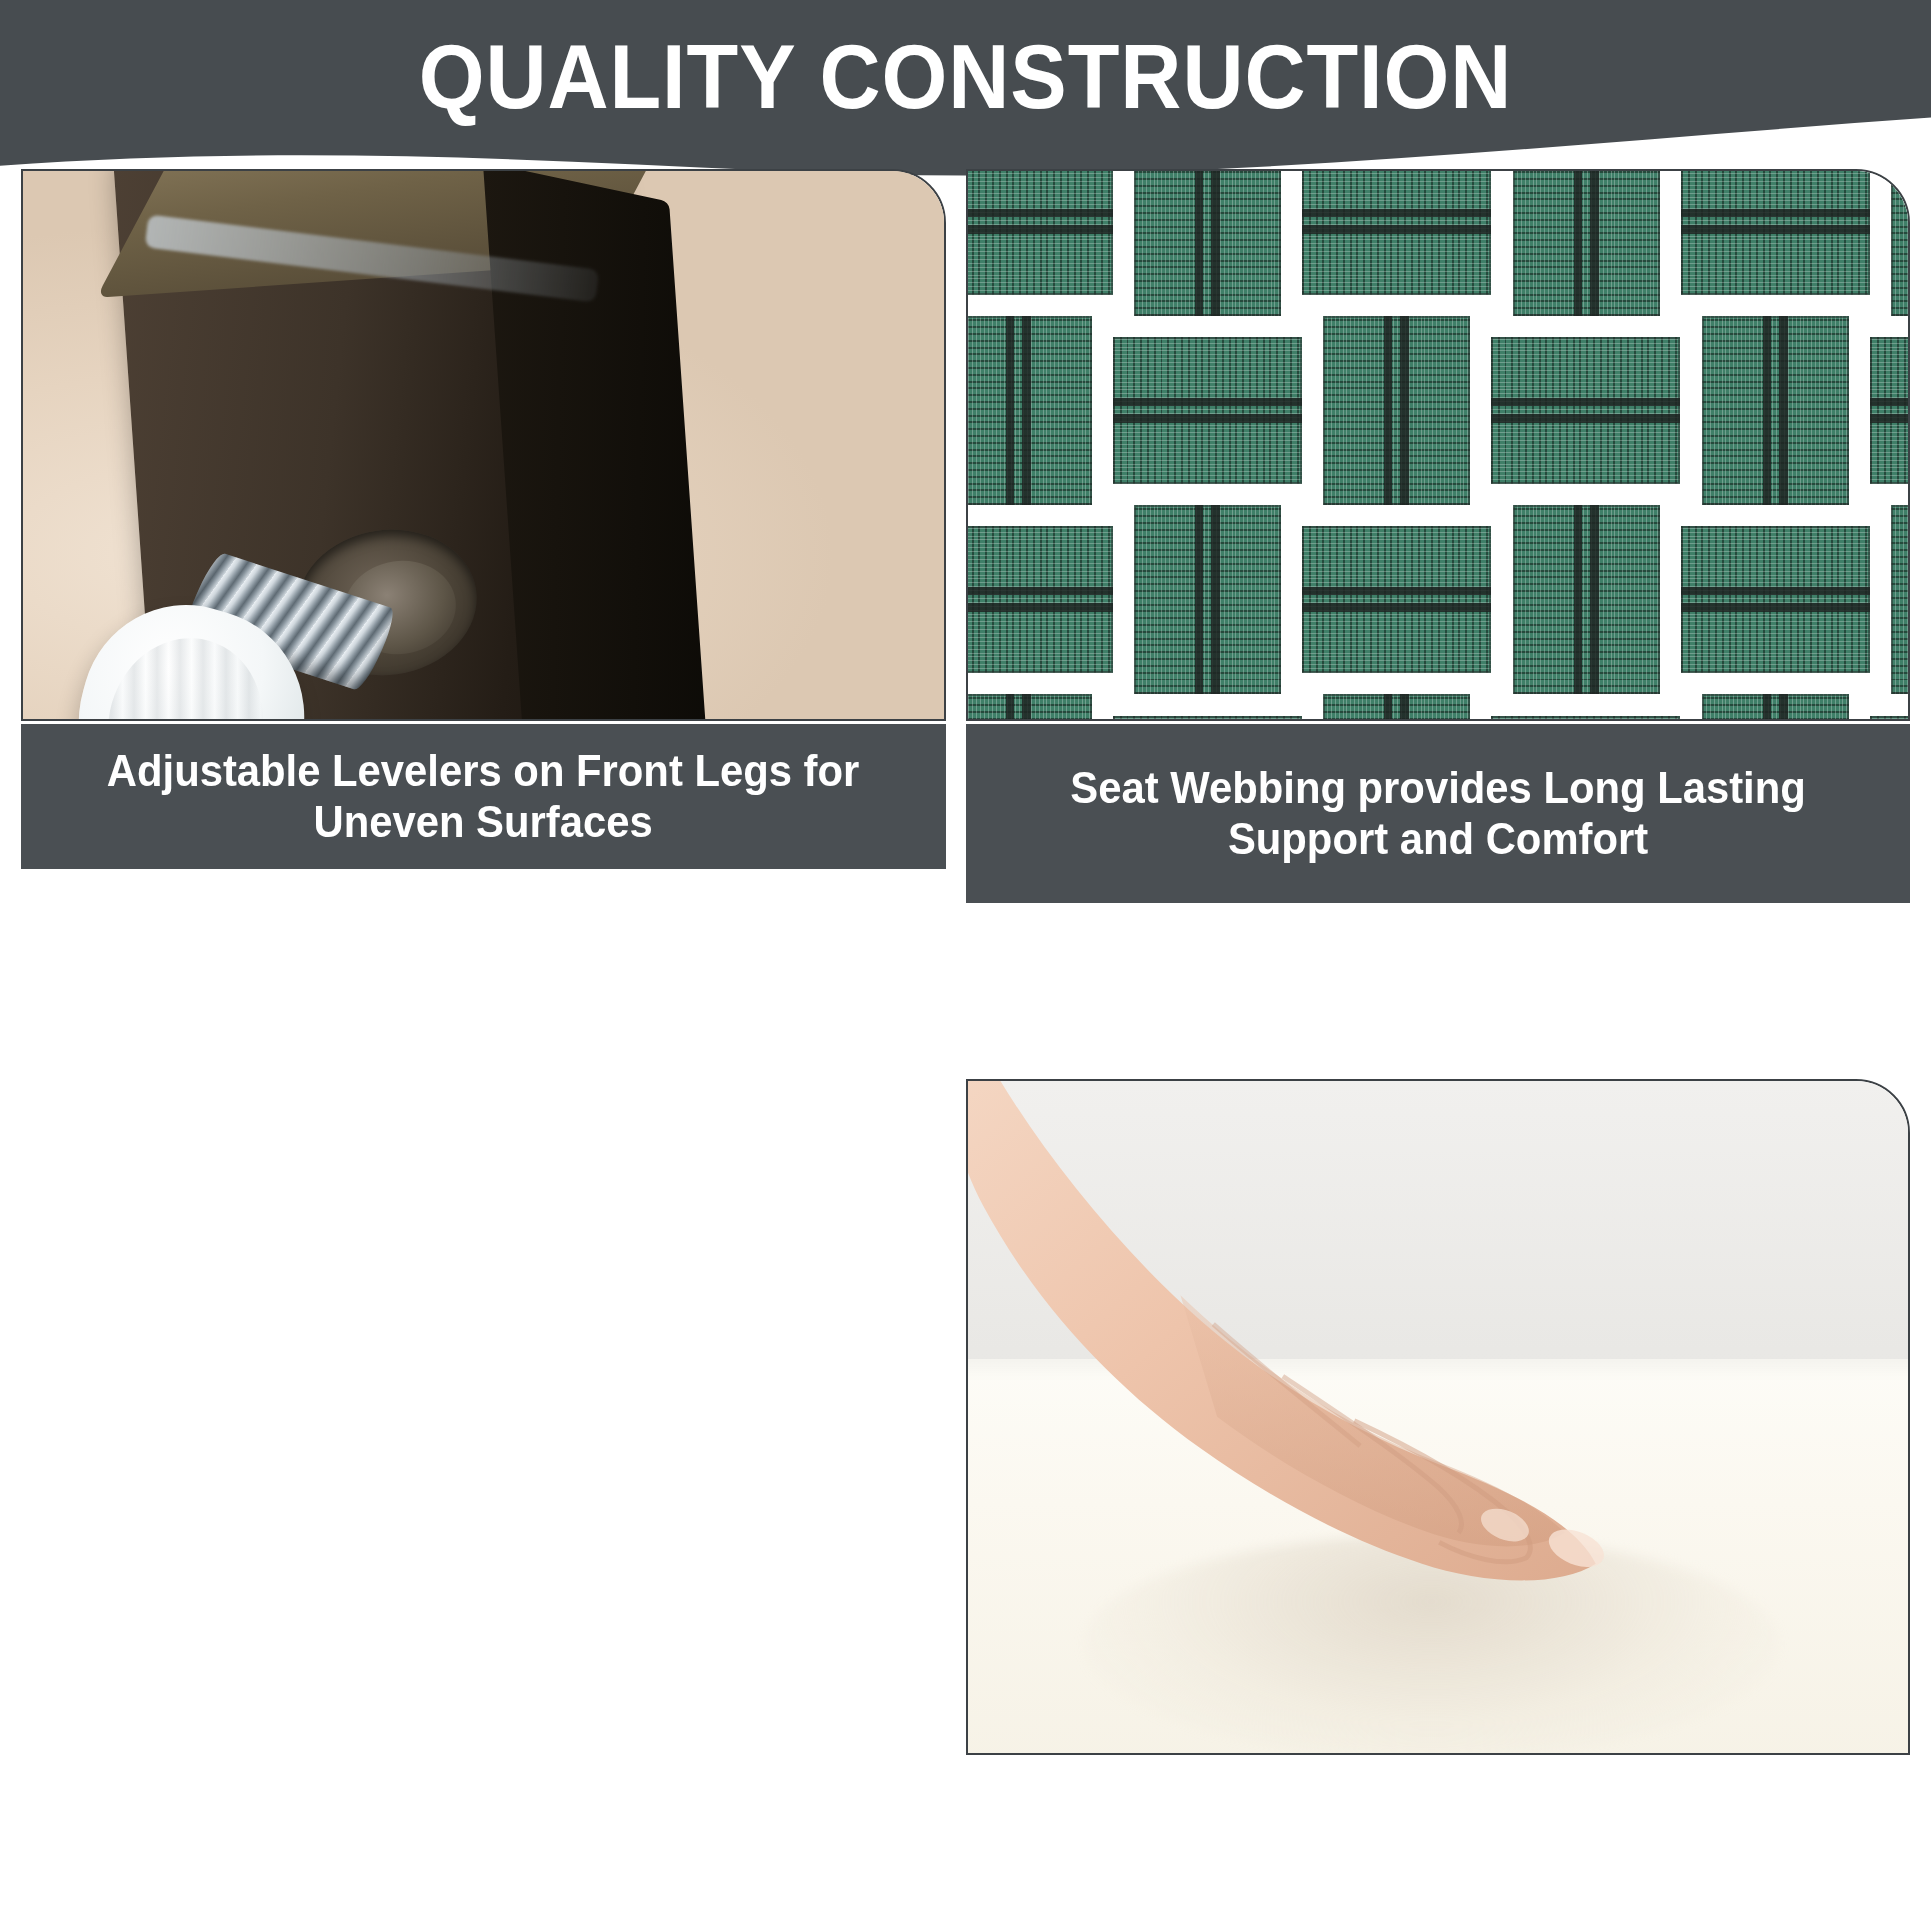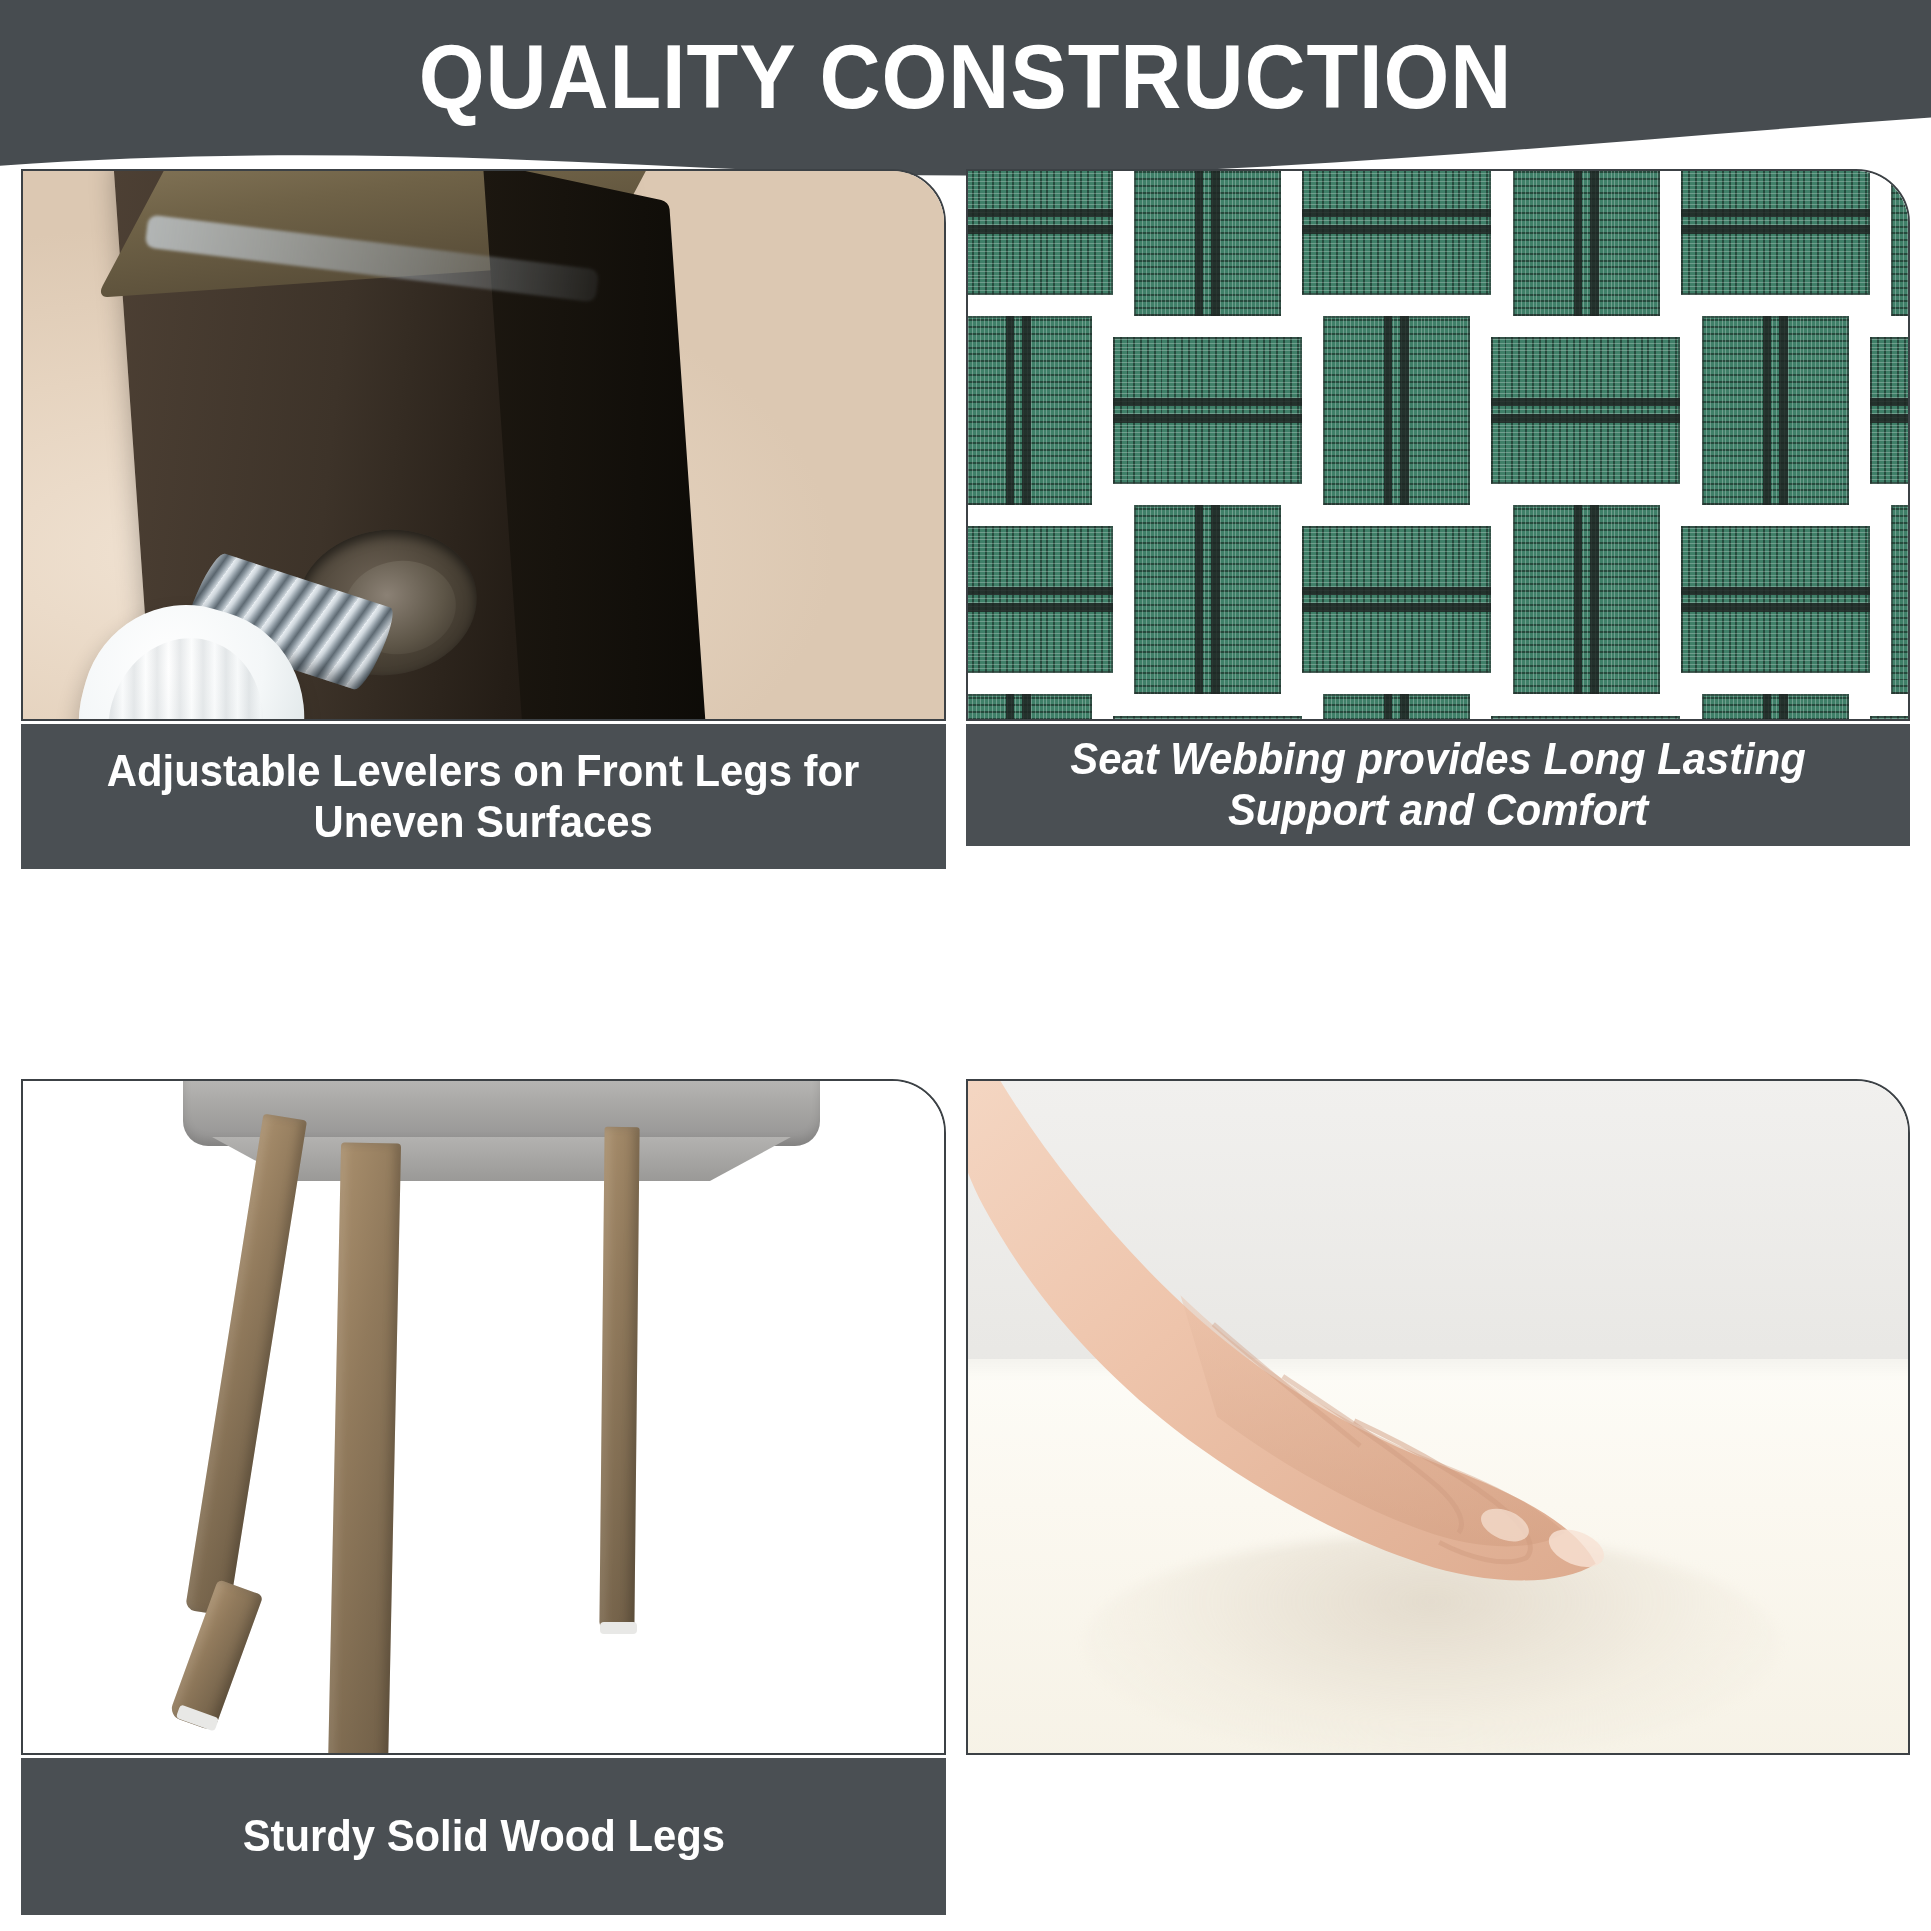--- a/index.html
+++ b/index.html
@@ -88,21 +88,21 @@
   #panel-2 { left: 966px; top: 169px;  width: 944px;  height: 893px; }
   #panel-3 { left: 21px;   top: 1079px; width: 925px;  height: 840px; }
   #panel-4 { left: 966px; top: 1079px; width: 944px;  height: 840px; }
 
   #panel-1 .panel-media { height: 552px; border-top-right-radius: 54px; }
   #panel-2 .panel-media { height: 552px; border-top-right-radius: 54px; }
   #panel-3 .panel-media { height: 676px; border-top-right-radius: 54px; border-color:#3c4145; }
   #panel-4 .panel-media { height: 676px; border-top-right-radius: 54px; }
 
   #panel-1 .panel-caption { height: 145px; top: 555px; bottom: auto; }
-  #panel-2 .panel-caption { height: 122px; top: 555px; bottom: auto; font-style: italic; }
+  #panel-2 .panel-caption { height: 179px; top: 555px; bottom: auto; }
   #panel-3 .panel-caption { height: 157px; top: 679px; bottom: auto; }
   #panel-4 .panel-caption { height: 157px; top: 679px; bottom: auto; }
 
   
   .photo-leveler {
     position: absolute; inset: 0;
     background:
       radial-gradient(ellipse 70% 60% at 18% 70%, #f0e2d2 0%, #e6d4c0 55%, #dcc8b2 100%),
       linear-gradient(160deg,#efe3d5 0%, #e4d2bd 50%, #d9c5ae 100%);
   }
@@ -369,46 +369,20 @@
         </div>
     </div>
     <div class="panel-caption">
       <div>
         <span>Seat Webbing provides Long Lasting</span>
         <span>Support and Comfort</span>
       </div>
     </div>
   </div>
 
-  <div class="panel" id="panel-3">
-    <div class="panel-media">
-      <div class="photo-legs">
-        <div class="seat-cushion"></div>
-        <div class="seat-skirt"></div>
-
-        <div class="leg" style="left:201px; top:33px; width:44px; height:502px;
-                    transform: rotate(9deg); border-radius:3.9px 3.9px 9.7px 9.7px;"></div>
-        <div class="leg" style="left:169px; top:502px; width:48px; height:145px;
-                    transform: rotate(20deg); border-radius:5.8px 5.8px 11.6px 11.6px;"></div>
-        <div class="leg-foot" style="left:154px; top:630px; transform: rotate(20deg);"></div>
-
-        <div class="leg" style="left:311px; top:62px; width:60px; height:676px;
-                    transform: rotate(1.2deg); border-radius:3.9px 3.9px 7.7px 7.7px;"></div>
-
-        <div class="leg" style="left:579px; top:46px; width:35px; height:502px;
-                    transform: rotate(0.6deg); border-radius:2.9px 2.9px 6.8px 6.8px;"></div>
-        <div class="leg-foot" style="left:577px; top:541px; width:37px; height:11.6px;"></div>
-      </div>
-    </div>
-    <div class="panel-caption">
-      <div>
-        <span>Sturdy Solid Wood Legs</span>
-      </div>
-    </div>
-  </div>
 
   <div class="panel" id="panel-4">
     <div class="panel-media">
       <div class="photo-foam">
         <div class="foam-block"></div>
         <div class="foam-dimple"></div>
         <svg class="hand" viewBox="0 0 760 680">
           <defs>
             <linearGradient id="skin" x1="0" y1="0" x2="1" y2="1">
               <stop offset="0%" stop-color="#f5d9c6"></stop>

